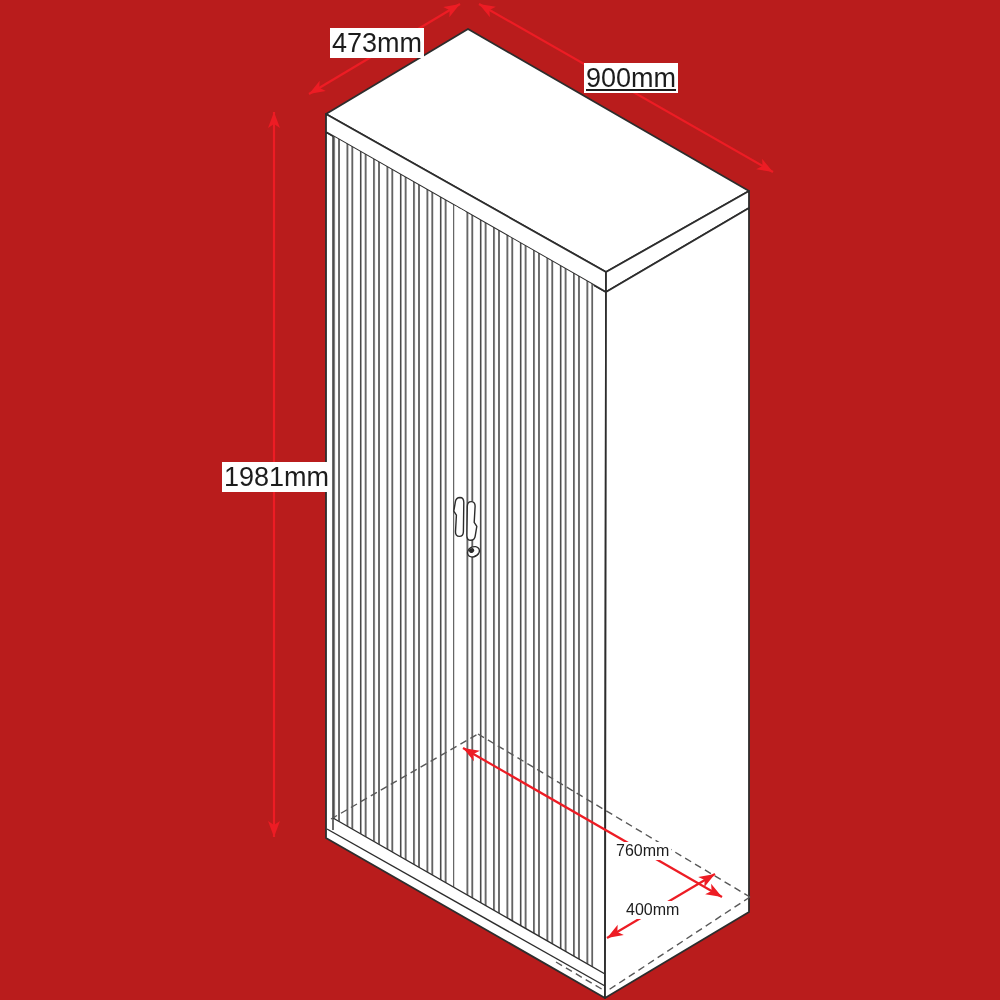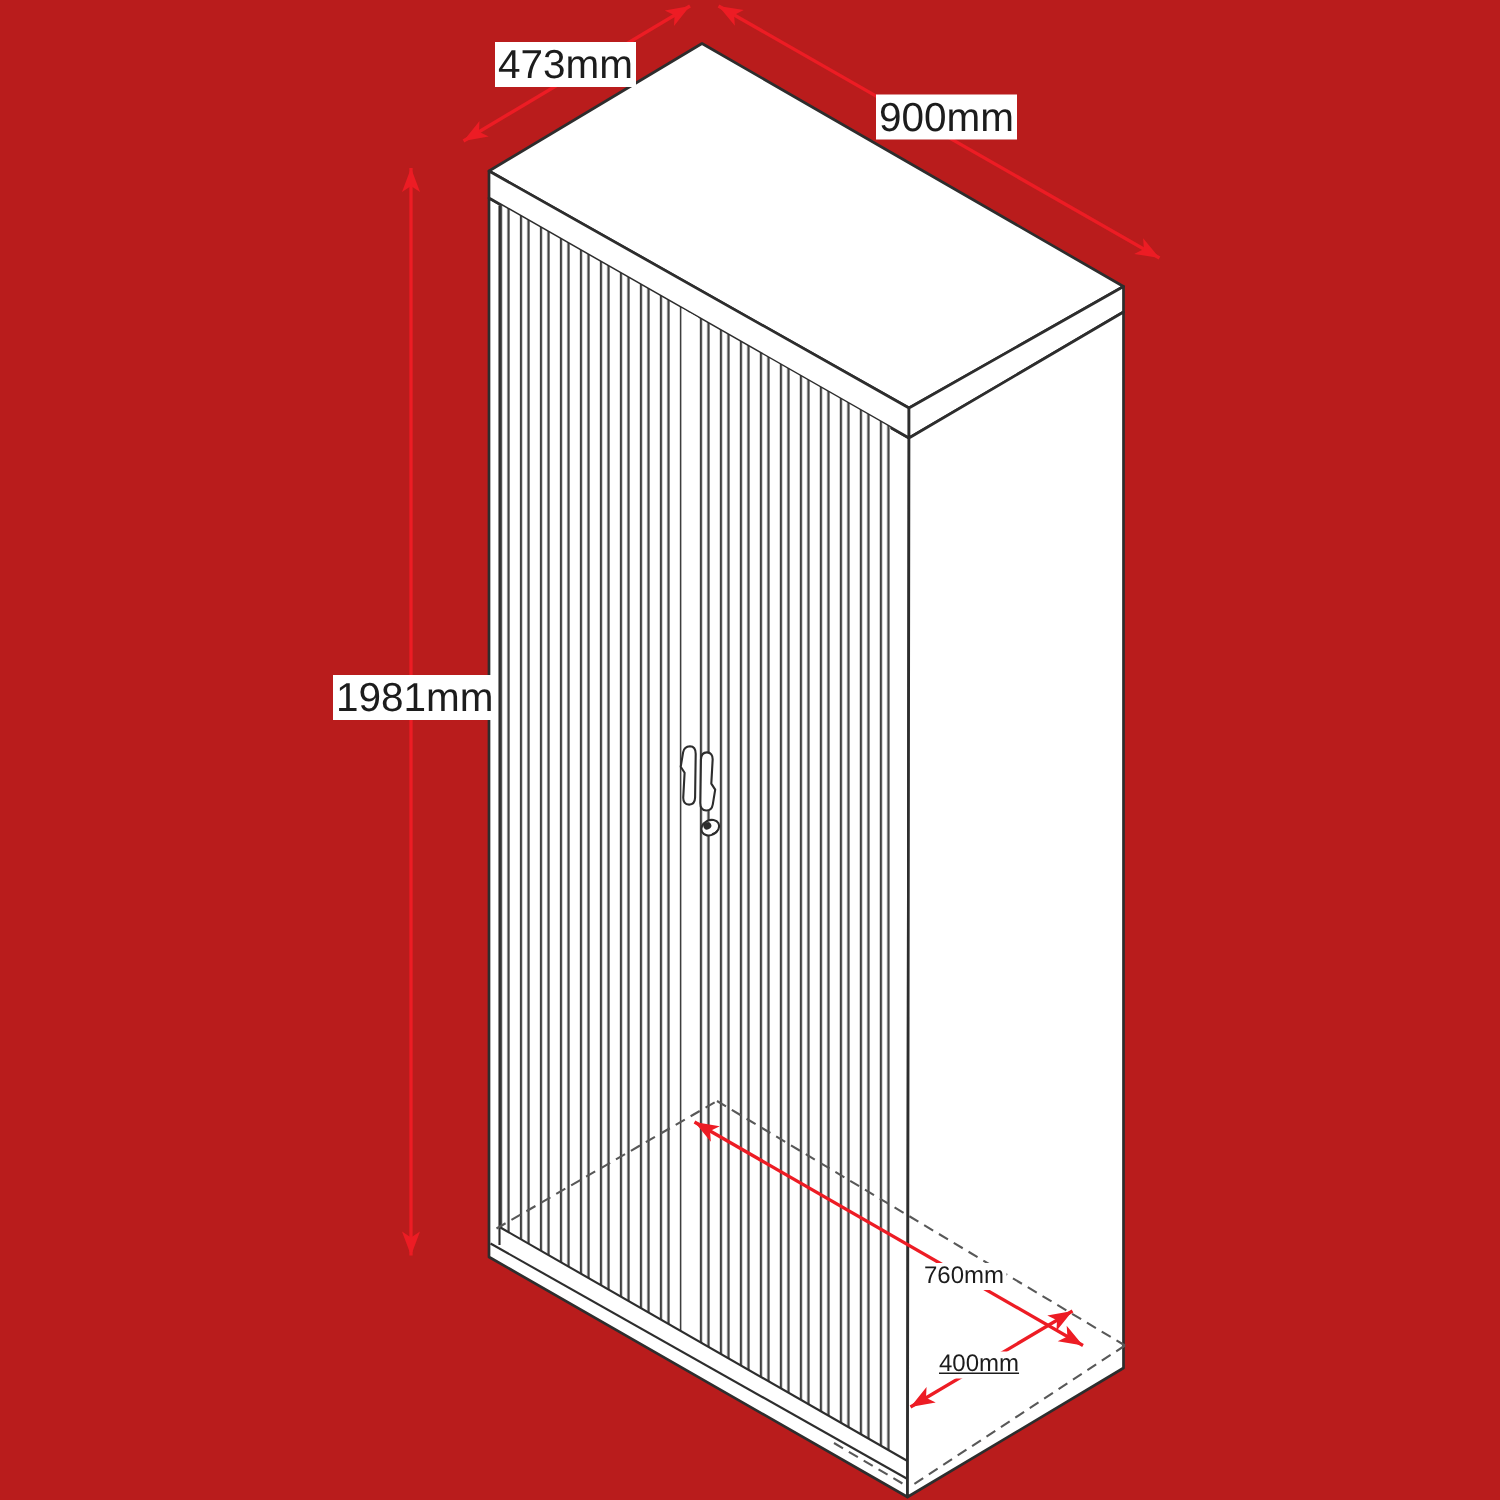--- a/index.html
+++ b/index.html
@@ -72,17 +72,17 @@
     <g stroke="#ed1c24" stroke-width="2.2" fill="none">
       <line x1="309" y1="94" x2="460" y2="4" marker-start="url(#arrow)" marker-end="url(#arrow)"></line>
       <line x1="479" y1="4" x2="773" y2="172" marker-start="url(#arrow)" marker-end="url(#arrow)"></line>
       <line x1="274" y1="112" x2="274" y2="837" marker-start="url(#arrow)" marker-end="url(#arrow)"></line>
       <line x1="463" y1="748" x2="722" y2="897" marker-start="url(#arrow)" marker-end="url(#arrow)"></line>
       <line x1="607" y1="938" x2="715" y2="874" marker-start="url(#arrow)" marker-end="url(#arrow)"></line>
     </g>
   </svg>
 
   <div class="dim-label lg" style="left:330px;top:28px;">473mm</div>
-  <div class="dim-label lg" style="left:584px;top:63px;">900mm</div>
-  <div class="dim-label lg" style="left:222px;top:450px;">1981mm</div>
+  <div class="dim-label lg" style="left:584px;top:63px;text-decoration:underline;">900mm</div>
+  <div class="dim-label lg" style="left:222px;top:462px;">1981mm</div>
   <div class="dim-label sm" style="left:614px;top:842px;">760mm</div>
-  <div class="dim-label sm" style="left:624px;top:901px;text-decoration:underline;">400mm</div>
+  <div class="dim-label sm" style="left:624px;top:901px;">400mm</div>
 </div>
 
 </body></html>

